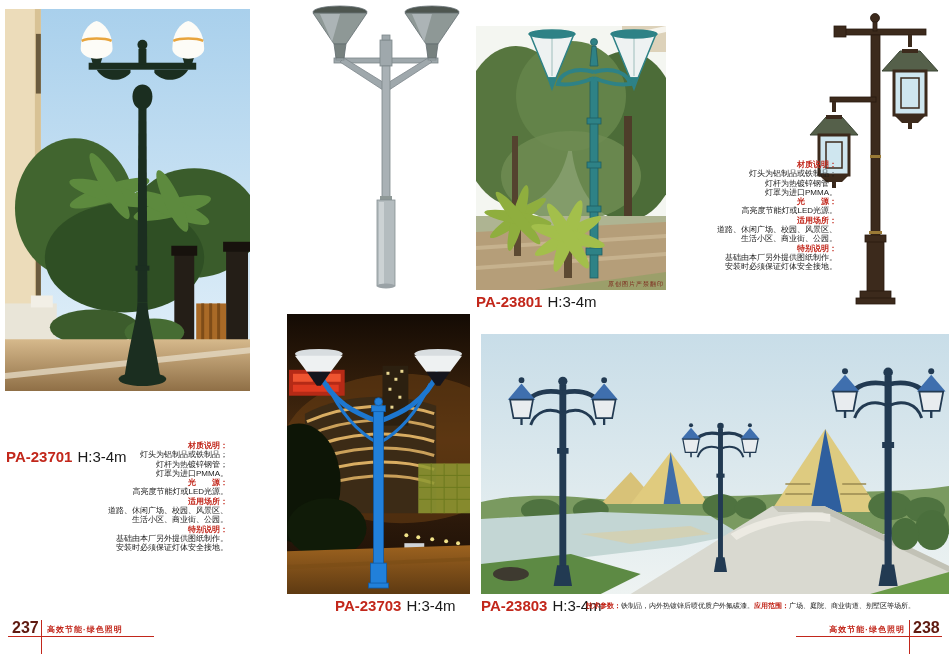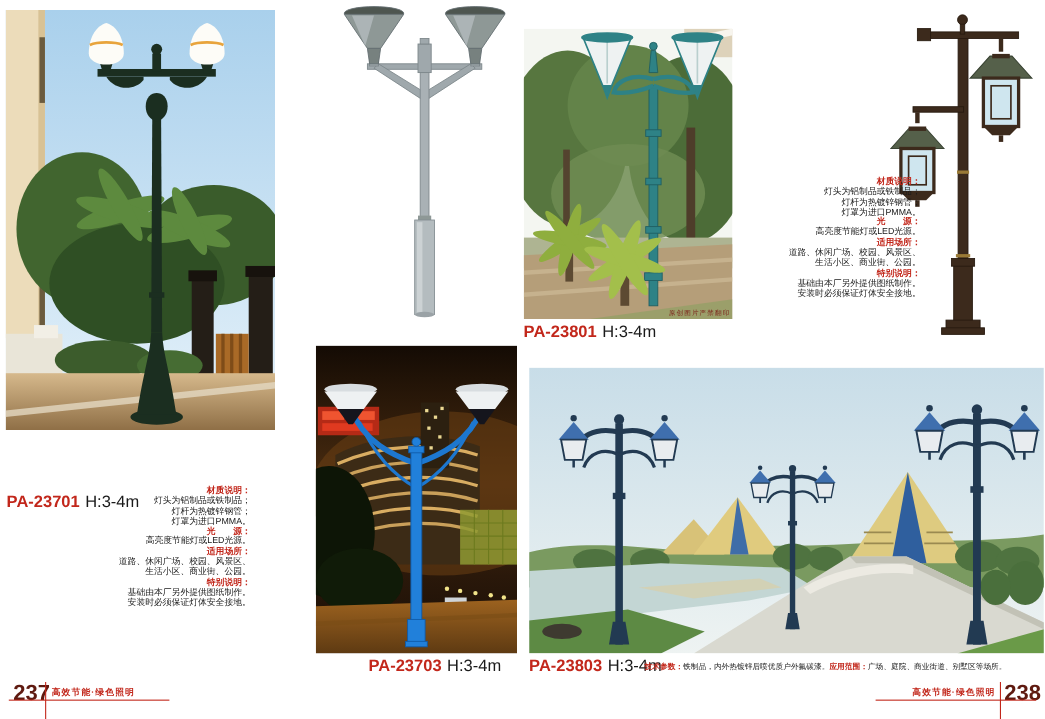--- a/index.html
+++ b/index.html
@@ -9,21 +9,21 @@
   .photo svg{display:block;width:100%;height:100%;}
   .plabel{position:absolute;font-size:15px;white-space:nowrap;color:#111;}
   .plabel .pid{color:#c2271b;font-weight:bold;margin-right:5px;}
   .plabel .ph{font-weight:normal;color:#1a1a1a;}
   .center{text-align:center;}
   .spec{position:absolute;font-size:8px;line-height:9.3px;color:#1a1a1a;width:140px;text-align:right;}
   .spec .h{color:#c2271b;font-weight:bold;}
   .technote{position:absolute;font-size:7px;color:#1a1a1a;white-space:nowrap;}
   .technote .h{color:#c2271b;font-weight:bold;}
   .watermark{position:absolute;right:2px;bottom:1px;font-size:6px;color:#7c241a;letter-spacing:1px;}
-  .f-num{position:absolute;font-size:20px;font-weight:bold;color:#5f1a10;}
+  .f-num{position:absolute;font-size:16px;font-weight:bold;color:#5f1a10;}
   .f-slogan{position:absolute;font-size:8px;font-weight:bold;color:#c2271b;letter-spacing:1px;}
   .f-hline{position:absolute;height:1px;background:#c2271b;}
   .f-vline{position:absolute;width:1px;background:#c2271b;}
 </style>
 </head>
 <body>
 
 <div id="catalog-page">
 
   <div class="photo" style="left:5px;top:9px;width:245px;height:382px;">

